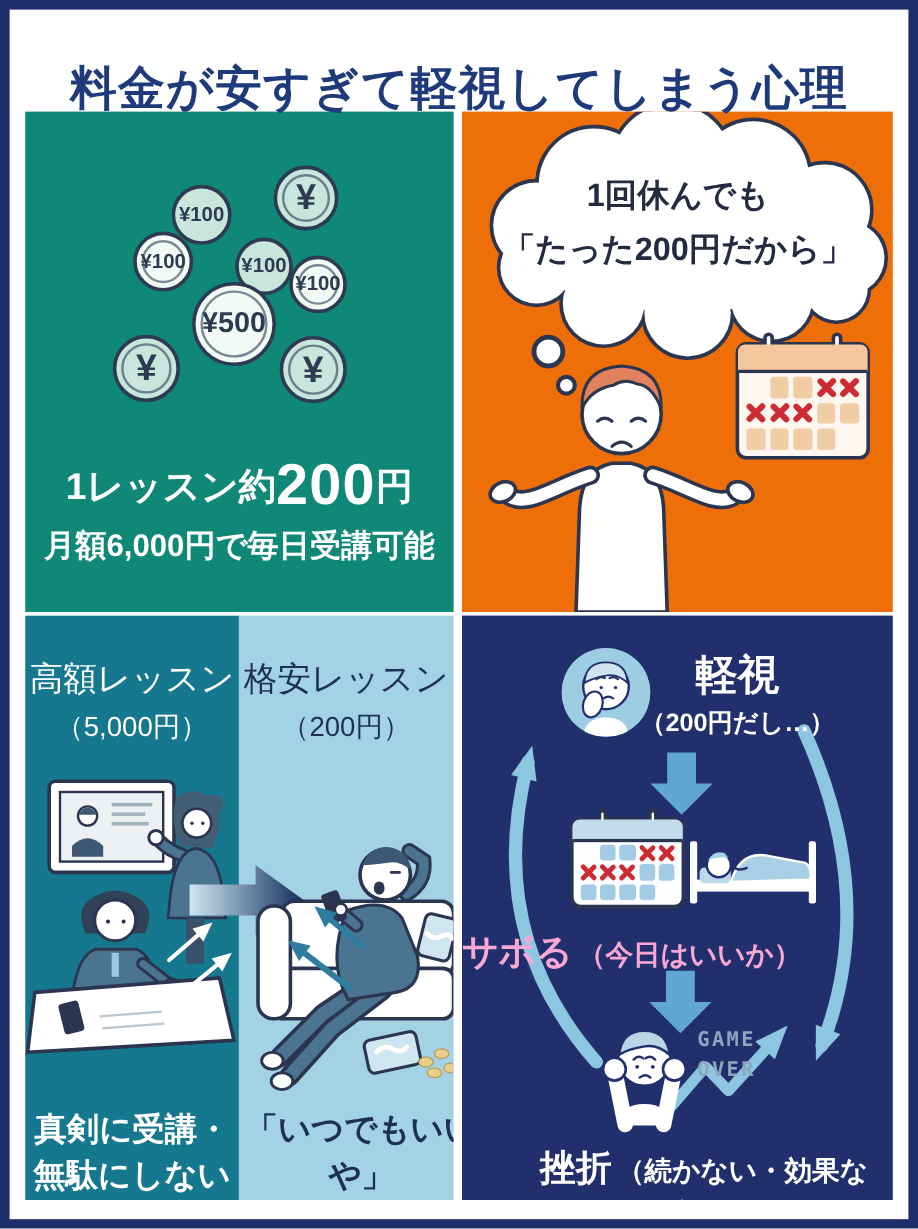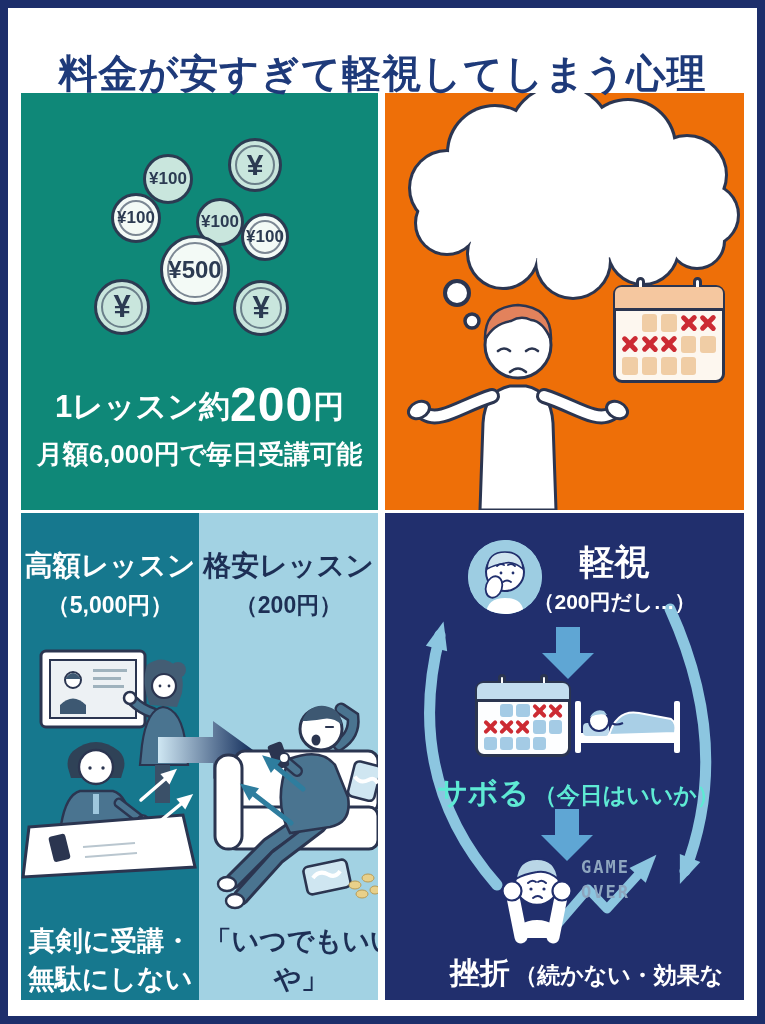--- a/index.html
+++ b/index.html
@@ -61,37 +61,37 @@
     grid-template-columns:repeat(5,1fr);grid-auto-rows:1fr;gap:4px;}
   .cal-cell{border-radius:3px;position:relative;}
   .cal-orange .cal-cell.s{background:#f0cda5;}
   .cal-cell.e{background:transparent;}
   .cal-cell.x::before,.cal-cell.x::after{content:"";position:absolute;left:-2px;right:-2px;top:50%;height:5px;border-radius:3px;background:#cc2b33;}
   .cal-cell.x::before{transform:translateY(-50%) rotate(45deg);}
   .cal-cell.x::after{transform:translateY(-50%) rotate(-45deg);}
 
   
   .q3-left-bg{position:absolute;left:0;top:0;width:178px;height:100%;background:#16788e;}
-  .q3-head{position:absolute;top:34px;text-align:center;font-weight:700;}
+  .q3-head{position:absolute;top:34px;text-align:center;font-weight:400;}
   .q3-head .t{font-size:28px;display:block;}
   .q3-head .p{font-size:23px;display:block;margin-top:5px;}
   .q3-head.left{left:0;width:178px;color:#ffffff;}
   .q3-head.right{left:178px;width:179px;color:#1d2f55;}
   .q3-caption{position:absolute;top:410px;text-align:center;font-weight:800;font-size:27px;line-height:1.4;}
   .q3-caption.left{left:0;width:178px;color:#ffffff;}
   .q3-caption.right{left:178px;width:204px;color:#1d2f55;}
   .q3 svg.art{position:absolute;left:0;top:0;}
 
   
   .q4 svg.art{position:absolute;left:0;top:0;}
   .avatar{position:absolute;left:83px;top:27px;width:74px;height:74px;border-radius:50%;overflow:hidden;background:#9dcde2;}
   .step1{position:absolute;left:142px;top:26px;width:175px;text-align:center;color:#fff;}
   .step1 .lbl{font-size:35px;font-weight:800;display:block;}
   .step1 .note{font-size:21px;font-weight:700;display:block;margin-top:2px;}
-  .step2{position:absolute;left:0;right:0;top:260px;text-align:center;color:#5eead4;padding-left:28px;}
+  .step2{position:absolute;left:0;right:0;top:260px;color:#f9a8d4;}
   .step2 .lbl{font-size:30px;font-weight:800;}
   .step2 .note{font-size:23px;font-weight:700;}
   .step3{position:absolute;left:0;right:0;top:440px;text-align:center;color:#fff;padding-left:44px;}
   .step3 .lbl{font-size:30px;font-weight:800;}
   .step3 .note{font-size:23px;font-weight:700;}
   .game-over{
     position:absolute;left:196px;top:342px;width:80px;color:#8ea6bf;
     font-family:"DejaVu Sans Mono","Liberation Mono",monospace;
     font-size:17px;font-weight:bold;letter-spacing:2px;line-height:1.45;
   }
@@ -165,20 +165,24 @@
         <path d="M159,303 C188,312 211,330 226,321" stroke="#ffffff" stroke-width="10" fill="none" stroke-linecap="round"></path>
         <ellipse cx="34" cy="317" rx="11" ry="8" fill="#fff" stroke="#2b3550" stroke-width="3" transform="rotate(-25 34 317)"></ellipse>
         <ellipse cx="232" cy="317" rx="11" ry="8" fill="#fff" stroke="#2b3550" stroke-width="3" transform="rotate(25 232 317)"></ellipse>
         <circle cx="133" cy="252" r="33" fill="#fff" stroke="#2b3550" stroke-width="3"></circle>
         <path d="M100,247 Q99,214 133,212 Q167,214 166,247 Q158,228 146,227 Q136,222 126,228 Q108,231 100,247 Z" fill="#e2825c" stroke="#2b3550" stroke-width="2.5"></path>
         <path d="M113,258 q6,-5 12,0" stroke="#2b3550" stroke-width="2.6" fill="none" stroke-linecap="round"></path>
         <path d="M141,258 q6,-5 12,0" stroke="#2b3550" stroke-width="2.6" fill="none" stroke-linecap="round"></path>
         <path d="M125,279 Q133,272 141,279" stroke="#2b3550" stroke-width="2.6" fill="none" stroke-linecap="round"></path>
       </g>
     </svg>
+    <div class="bubble-text">
+      <span>1回休んでも</span><br>
+      <span>「たった200円だから」</span>
+    </div>
     <div class="calendar cal-orange">
       <span class="cal-ring r1"></span>
       <span class="cal-ring r2"></span>
       <div class="cal-header"></div>
       <div class="cal-grid">
         <div class="cal-cell e"></div>
           <div class="cal-cell s"></div>
           <div class="cal-cell s"></div>
           <div class="cal-cell x"></div>
           <div class="cal-cell x"></div>

